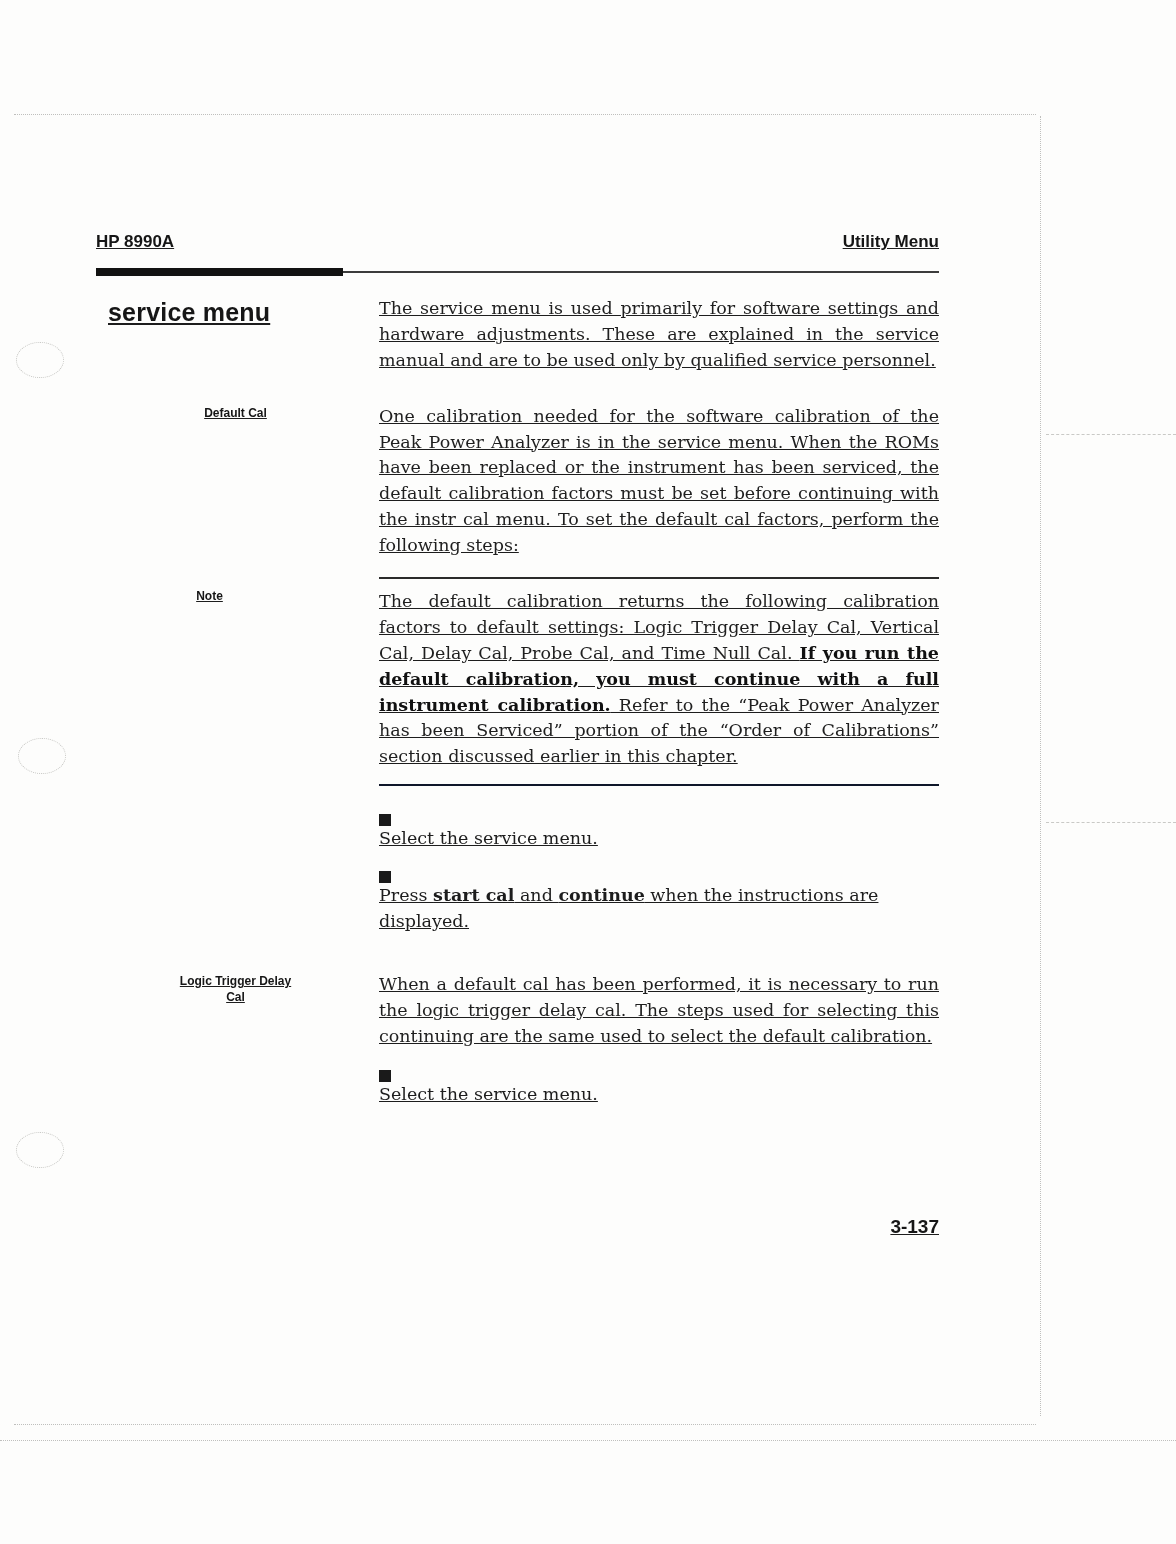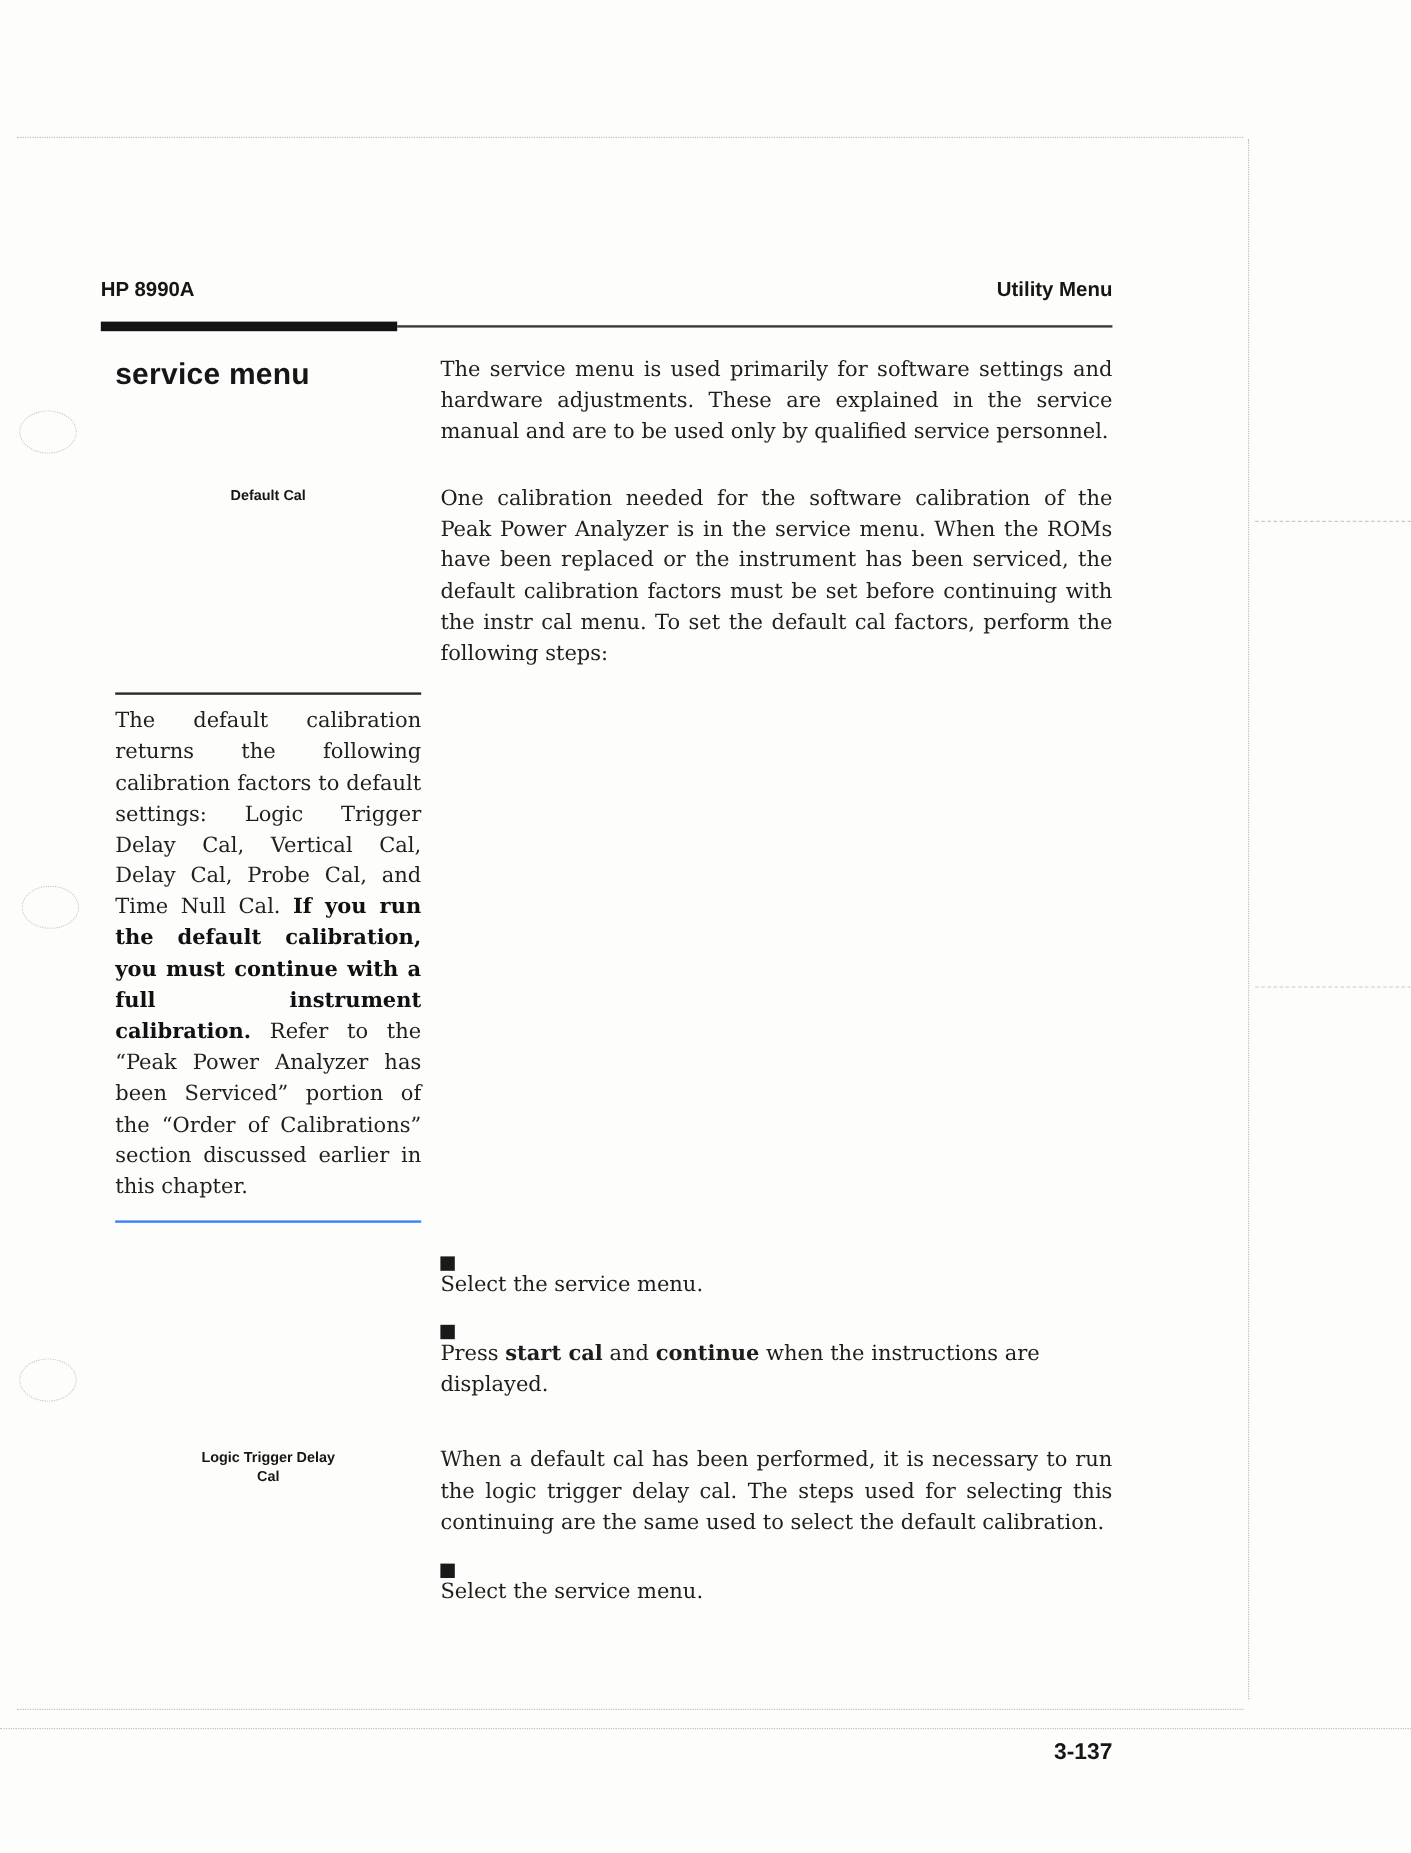--- a/index.html
+++ b/index.html
@@ -10,37 +10,37 @@
     overflow:hidden;
     font-family:"DejaVu Serif", serif;
     color:#1d1d1d;
   }
   
   .dotted-h{position:absolute;border-top:1px dotted #bfbfbd;}
   .dotted-v{position:absolute;border-left:1px dotted #bfbfbd;}
   .dashed-h{position:absolute;border-top:1px dashed #c9c9c6;}
   .punch{position:absolute;width:46px;height:34px;border:1px dotted #c6c6c3;border-radius:50%;}
   
-  .content{position:absolute;left:84px;top:232px;width:843px;}
+  .content{position:absolute;left:96px;top:232px;width:843px;text-decoration:underline;}
   
   .hdr{display:flex;justify-content:space-between;align-items:baseline;
        font-family:"Liberation Sans", sans-serif;font-weight:bold;font-size:17px;color:#161616;}
   .rule-row{display:flex;align-items:center;margin-top:16px;}
   .rule-thick{width:247px;height:8px;background:#121212;}
   .rule-thin{flex:1;height:2px;background:#3c3c3c;}
   
   .row{display:grid;grid-template-columns:255px 1fr;column-gap:16px;margin-left:12px;}
   .lbl{font-family:"Liberation Sans", sans-serif;font-weight:bold;color:#161616;
        text-align:center;font-size:12px;line-height:1.3;padding-top:2px;}
   .lbl-big{font-size:25px;text-align:left;letter-spacing:.2px;padding-top:0;}
   .lbl-note{padding-right:52px;}
   .body{font-size:17.5px;line-height:1.48;color:#1f1f1f;text-align:justify;text-justify:inter-word;}
   .body b{font-weight:bold;color:#111;}
   
-  .note-body{border-top:2px solid #2a2a2a;border-bottom:2px solid #3b82f6;
+  .note-body{border-top:2px solid #2a2a2a;border-bottom:2px solid #0f172a;
              padding:10px 0 14px 0;}
   
   .bullets{margin-top:22px;}
   .bullet{display:flex;margin-bottom:13px;font-size:17.5px;line-height:1.48;flex-direction:column;}
   .bullet .sq{width:12px;height:12px;background:#1a1a1a;margin:6px 12px 0 0;flex:0 0 12px;}
   .bullet .bt{flex:1;}
   
   .pagenum{font-family:"Liberation Sans", sans-serif;font-weight:bold;font-size:19px;
            color:#161616;text-align:right;}
   .mt20{margin-top:20px;}.mt30{margin-top:30px;}
@@ -75,20 +75,21 @@
       <div class="lbl lbl-big">service menu</div>
       <div class="body">The service menu is used primarily for software settings and hardware adjustments. These are explained in the service manual and are to be used only by qualified service personnel.</div>
     </div>
 
     <div class="row mt30">
       <div class="lbl">Default Cal</div>
       <div class="body">One calibration needed for the software calibration of the Peak Power Analyzer is in the service menu. When the ROMs have been replaced or the instrument has been serviced, the default calibration factors must be set before continuing with the instr cal menu. To set the default cal factors, perform the following steps:</div>
     </div>
 
     <div class="row" style="margin-top:18px;">
+      <div class="lbl lbl-note" style="padding-top:12px;">Note</div>
       <div class="body note-body">
         <span>The default calibration returns the following calibration factors to default settings: Logic Trigger Delay Cal, Vertical Cal, Delay Cal, Probe Cal, and Time Null Cal. </span><b>If you run the default calibration, you must continue with a full instrument calibration.</b><span> Refer to the “Peak Power Analyzer has been Serviced” portion of the “Order of Calibrations” section discussed earlier in this chapter.</span>
       </div>
     </div>
 
     <div class="row bullets">
       <div></div>
       <div>
         <div class="bullet">
           <span class="sq"></span>

